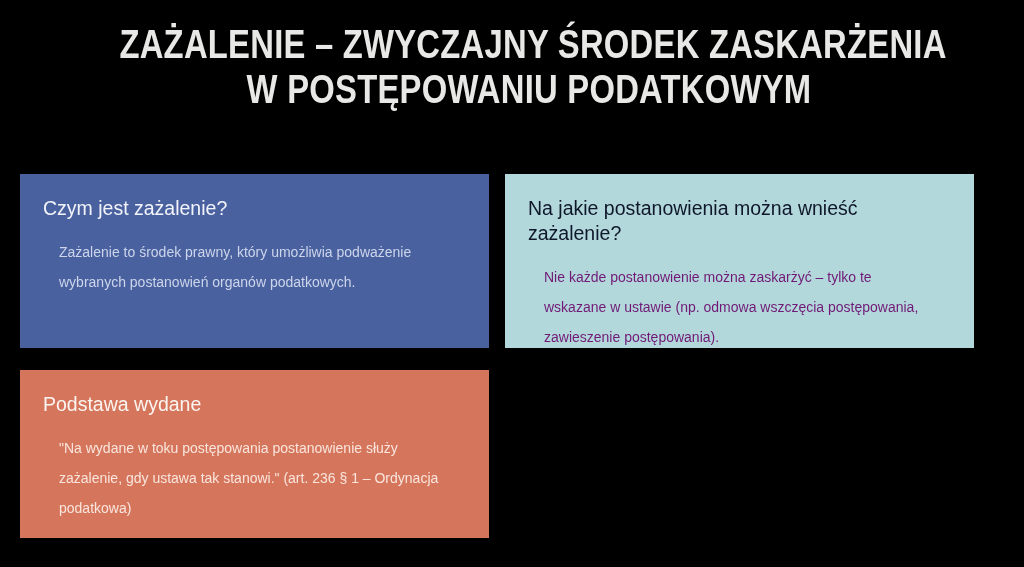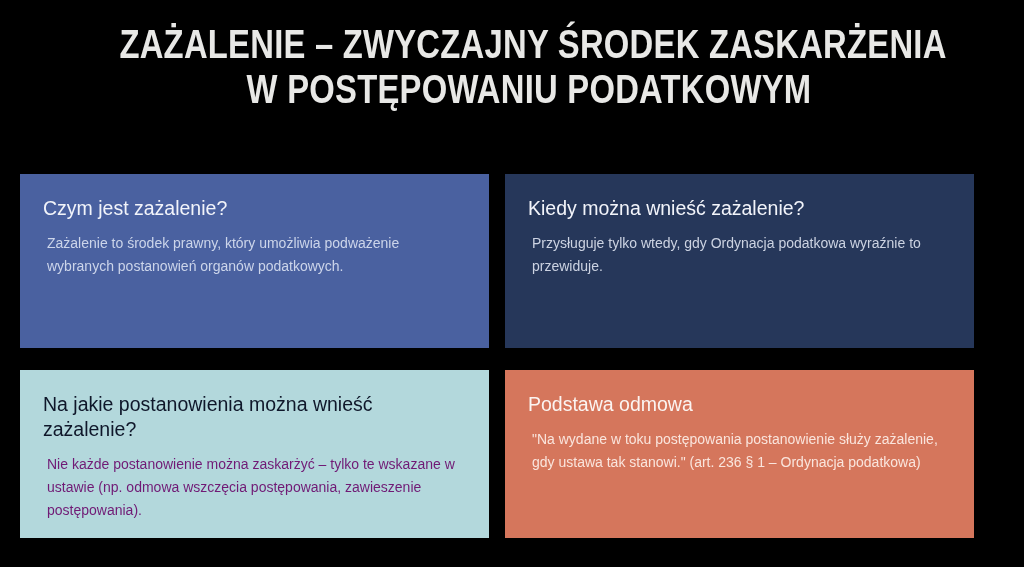--- a/index.html
+++ b/index.html
@@ -65,23 +65,23 @@
   }
 
   .card-title {
     margin: 0 0 11px 0;
     font-size: 19.5px;
     line-height: 25px;
     font-weight: 400;
   }
 
   .card-body {
-    margin: 4px;
+    margin: 16px;
     font-size: 14px;
-    line-height: 23px;
+    line-height: 30px;
     font-weight: 400;
   }
 
   
   .card--blue   { background: #4a61a0; }
   .card--blue .card-title { color: #f2f4fa; }
   .card--blue .card-body  { color: #ccd5ea; }
 
   .card--navy   { background: #26375a; }
   .card--navy .card-title { color: #f2f4fa; }
@@ -105,29 +105,25 @@
     <span class="title-line">w postępowaniu podatkowym</span>
   </div>
 
   <div class="card-grid">
 
     <div class="card card--blue">
       <h2 class="card-title">Czym jest zażalenie?</h2>
       <p class="card-body">Zażalenie to środek prawny, który umożliwia podważenie wybranych postanowień organów podatkowych.</p>
     </div>
 
-    <div class="card card--navy">
-      <h2 class="card-title">Kiedy można wnieść zażalenie?</h2>
-      <p class="card-body">Przysługuje tylko wtedy, gdy Ordynacja podatkowa wyraźnie to przewiduje.</p>
-    </div>
 
     <div class="card card--mint">
       <h2 class="card-title">Na jakie postanowienia można wnieść zażalenie?</h2>
       <p class="card-body">Nie każde postanowienie można zaskarżyć – tylko te wskazane w ustawie (np. odmowa wszczęcia postępowania, zawieszenie postępowania).</p>
     </div>
 
     <div class="card card--salmon">
-      <h2 class="card-title">Podstawa odmowa</h2>
+      <h2 class="card-title">Podstawa wydane</h2>
       <p class="card-body">"Na wydane w toku postępowania postanowienie służy zażalenie, gdy ustawa tak stanowi." (art. 236 § 1 – Ordynacja podatkowa)</p>
     </div>
 
   </div>
 </div>
 
 </body></html>

